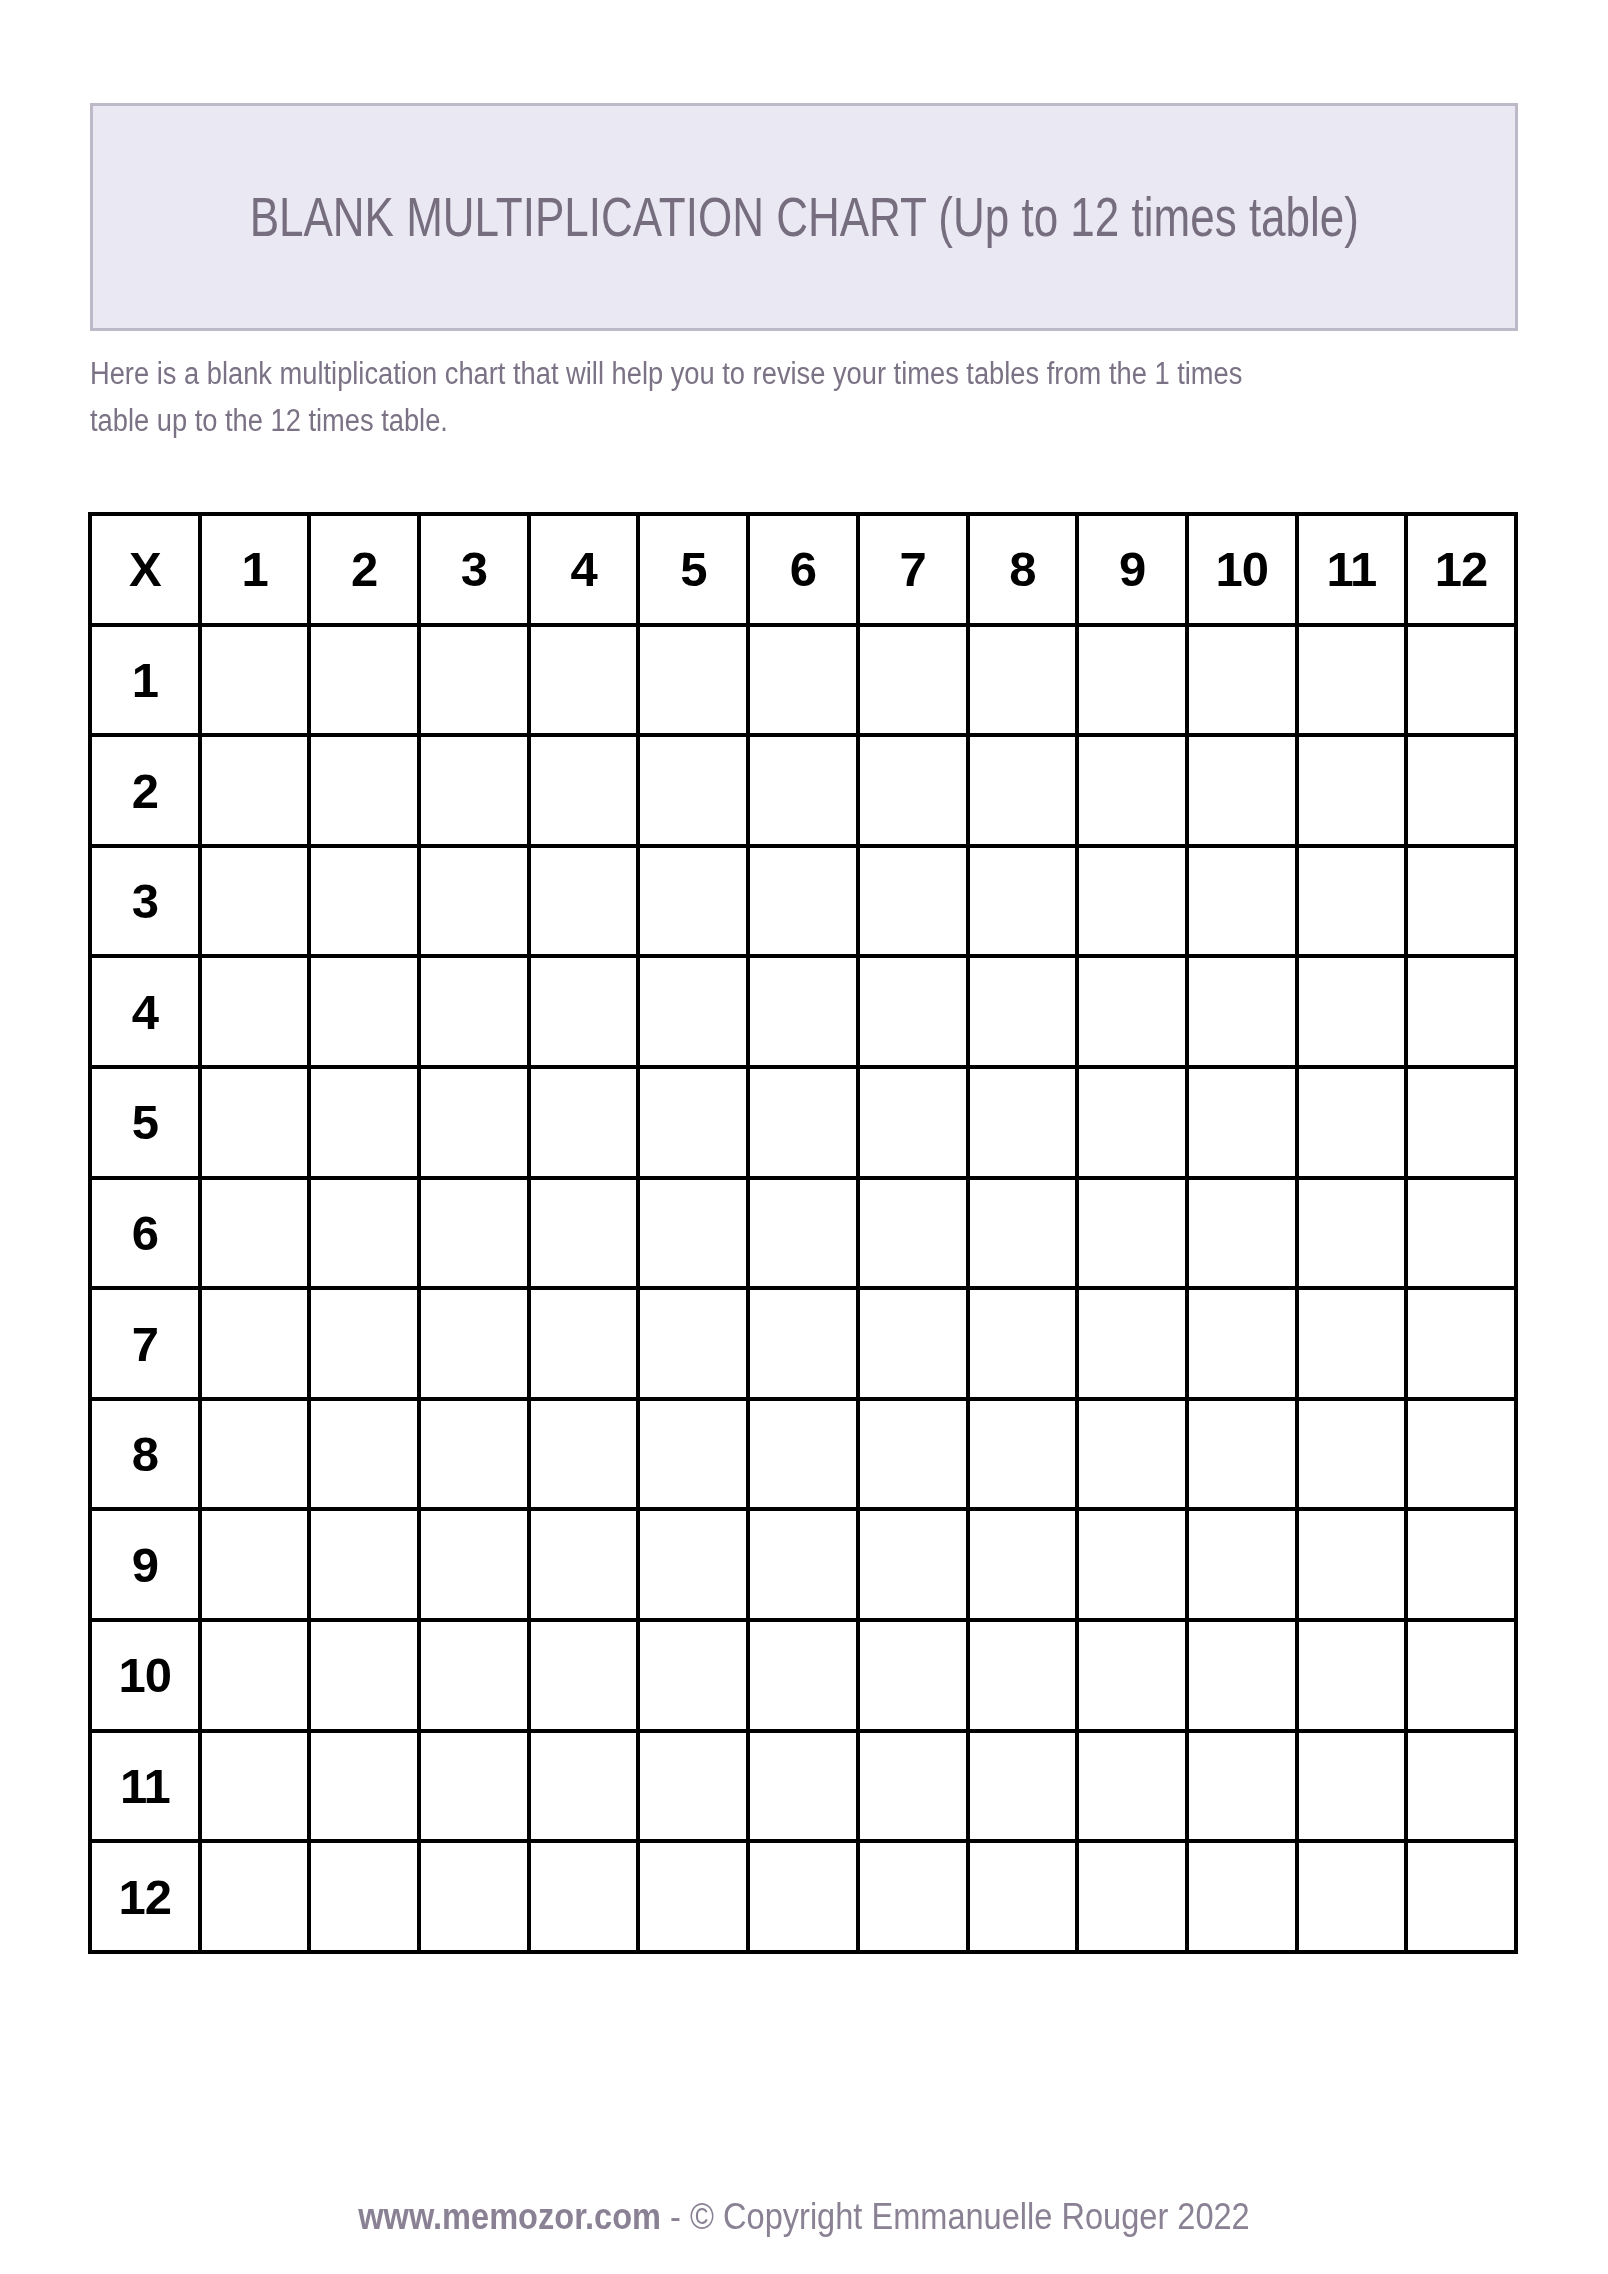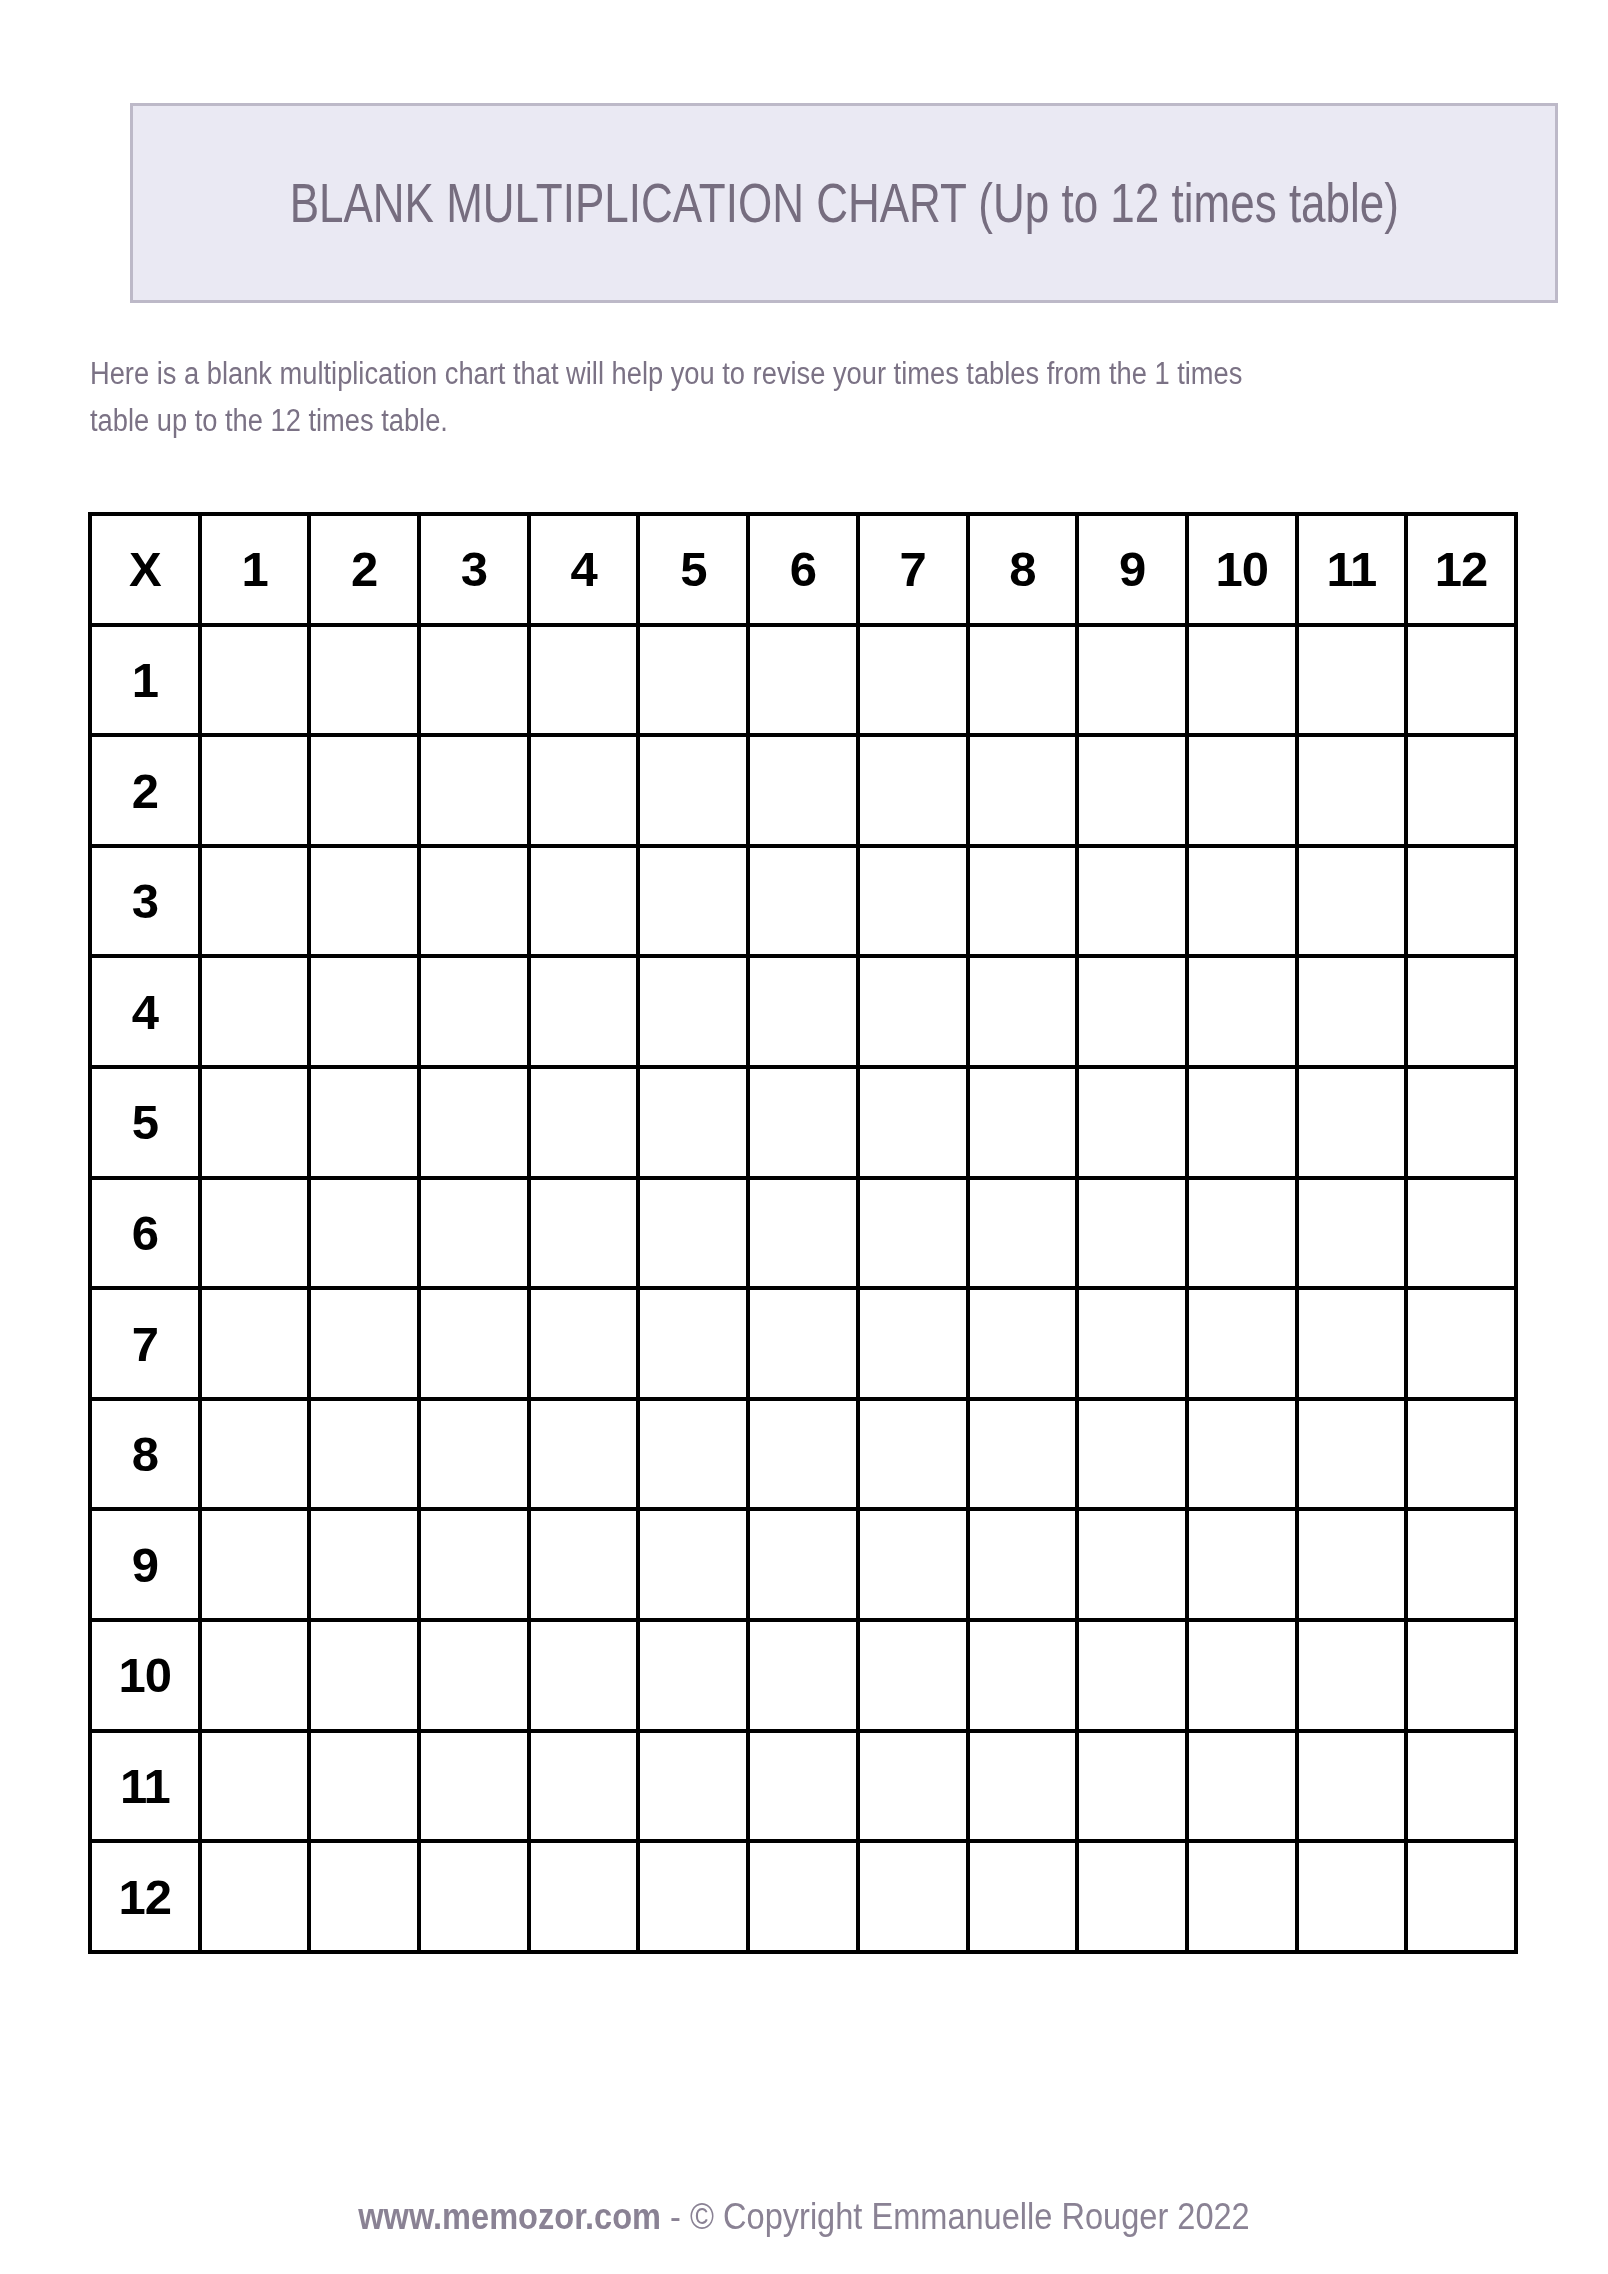--- a/index.html
+++ b/index.html
@@ -14,28 +14,27 @@
     font-family: "Liberation Sans", sans-serif;
     overflow: hidden;
   }
 
   
   .title-box {
     position: absolute;
     left: 90px;
     top: 103px;
     width: 1428px;
-    height: 200px;
+    height: 228px;
     box-sizing: border-box;
     background: #eae9f3;
     border: 3px solid #bdb9c8;
     display: flex;
     align-items: center;
     justify-content: center;
-    margin-left: 40px;
   }
   .title-text {
     font-size: 55px;
     font-weight: 400;
     color: #766d7f;
     white-space: nowrap;
     transform: scaleX(0.80);
     transform-origin: center center;
   }
 

